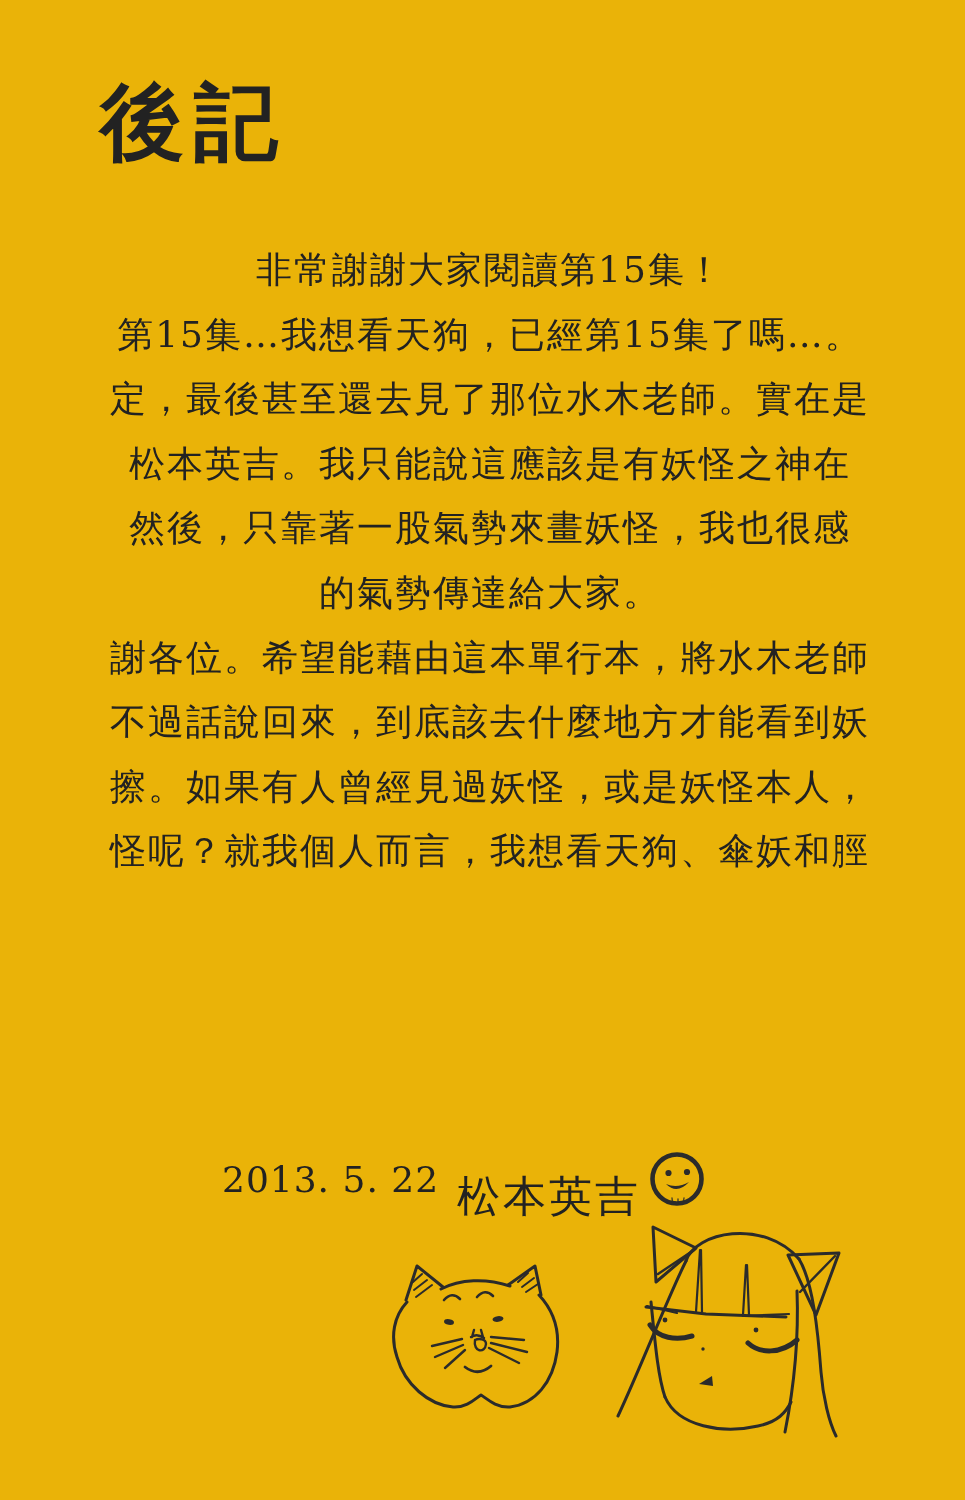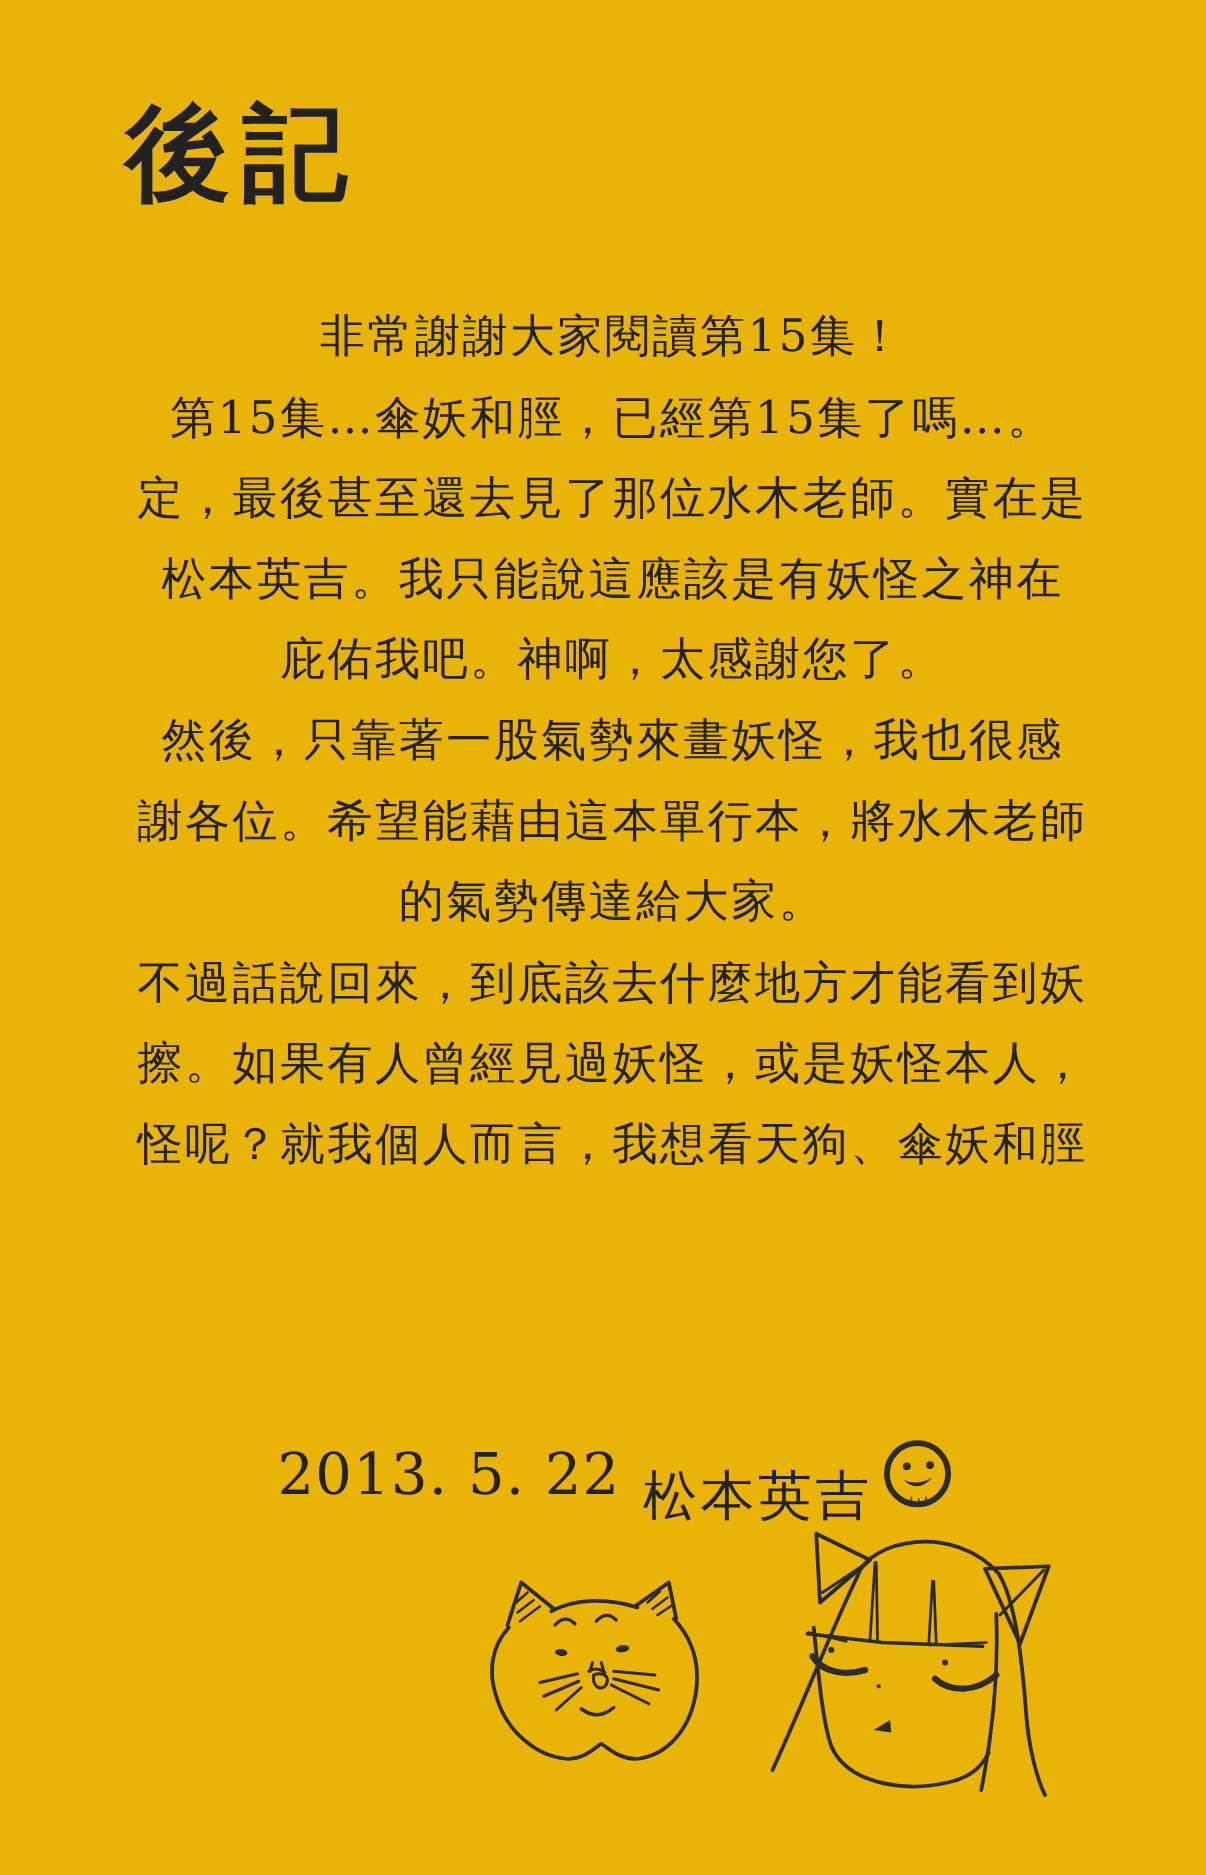--- a/index.html
+++ b/index.html
@@ -38,21 +38,21 @@
   .signature {
     position: absolute;
     left: 222px;
     top: 1146px;
     height: 66px;
     display: flex;
     align-items: center;
     color: #222222;
   }
   .sig-date {
-    font-size: 46px;
+    font-size: 36px;
     letter-spacing: 1px;
     margin-right: 18px;
   }
   .sig-name {
     font-size: 43px;
     letter-spacing: 3px;
     margin-top: 36px;
   }
   .sig-smiley { margin-left: 6px; display: block; }
   .doodle { position: absolute; }
@@ -63,27 +63,26 @@
 </style>
 </head>
 <body>
 
 <div class="page">
 
   <h1 class="title">後記</h1>
 
   <div class="body-text">
     <div>非常謝謝大家閱讀第15集！</div>
-    <div>第15集…傘妖和脛，已經第15集了嗎…。</div>
+    <div>第15集…我想看天狗，已經第15集了嗎…。</div>
     <div>定，最後甚至還去見了那位水木老師。實在是</div>
     <div>松本英吉。我只能說這應該是有妖怪之神在</div>
-    <div>庇佑我吧。神啊，太感謝您了。</div>
     <div>然後，只靠著一股氣勢來畫妖怪，我也很感</div>
+    <div>的氣勢傳達給大家。</div>
     <div>謝各位。希望能藉由這本單行本，將水木老師</div>
-    <div>的氣勢傳達給大家。</div>
     <div>不過話說回來，到底該去什麼地方才能看到妖</div>
     <div>擦。如果有人曾經見過妖怪，或是妖怪本人，</div>
     <div>怪呢？就我個人而言，我想看天狗、傘妖和脛</div>
   </div>
 
   <div class="signature">
     <span class="sig-date">2013. 5. 22</span>
     <span class="sig-name">松本英吉</span>
     <svg class="sig-smiley" width="62" height="62" viewBox="0 0 62 62">
       <circle class="ink" cx="30" cy="31" r="24.5" stroke-width="4.6"></circle>

